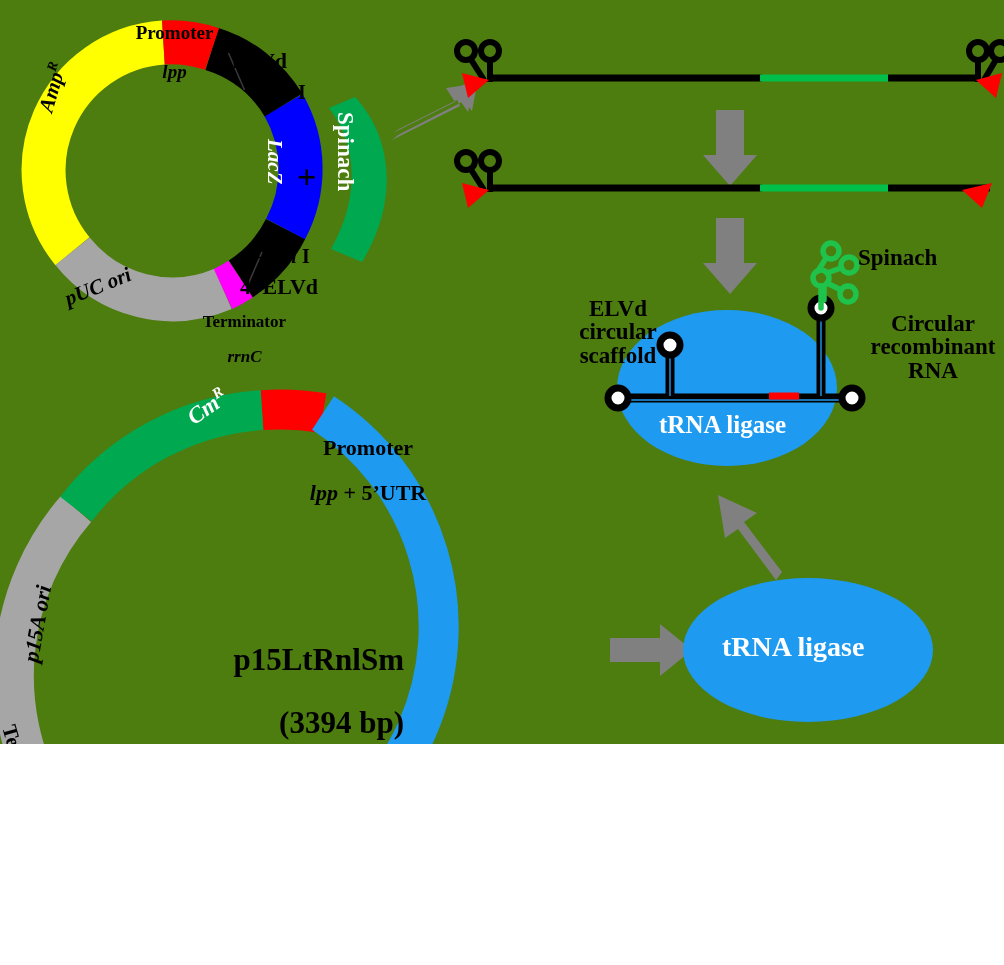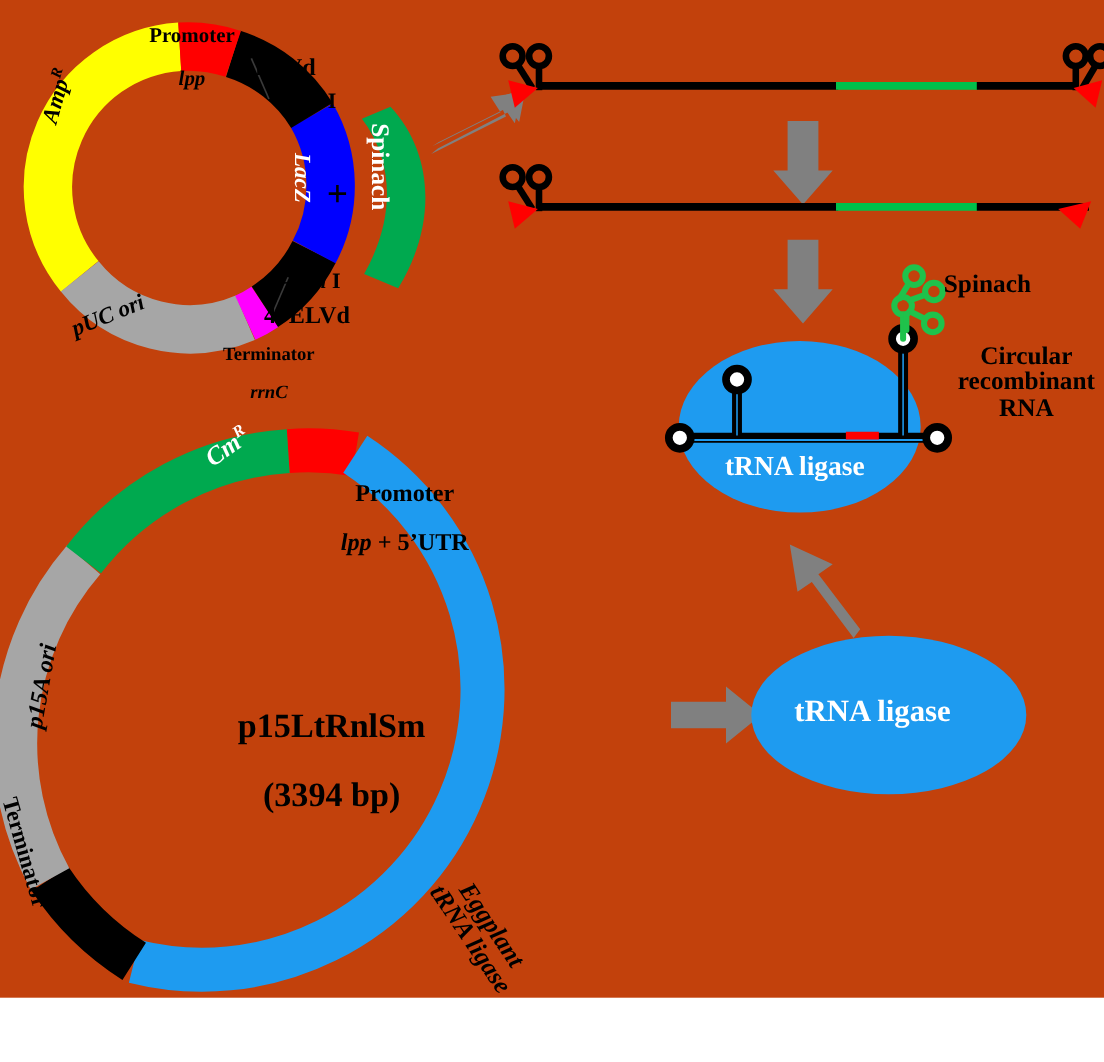--- a/index.html
+++ b/index.html
@@ -1,17 +1,17 @@
 <!DOCTYPE html>
 <html><head>
 <meta charset="utf-8">
 <style>
   html,body{margin:0;padding:0;background:#ffffff;}
   body{width:1004px;height:965px;font-family:"Liberation Serif",serif;}
-  #stage{position:relative;width:1004px;height:907px;overflow:hidden;background:#c2410c;}
+  #stage{position:relative;width:1004px;height:744px;overflow:hidden;background:#4d7c0f;}
   svg.layer{position:absolute;left:0;top:0;width:1004px;height:965px;}
   .lbl{position:absolute;font-family:"Liberation Serif",serif;font-weight:bold;color:#000;
        line-height:1.02;white-space:pre;}
   .ital{font-style:italic;}
   .ctr{text-align:center;}
 </style>
 </head>
 <body>
 
 <div id="stage">
@@ -182,33 +182,34 @@
   <div class="lbl ital" style="left:62px;top:290px;font-size:21px;transform:rotate(-22deg);transform-origin:left top;">pUC ori</div>
 
   <div class="lbl ital" style="left:285px;top:139px;font-size:21px;color:#fff;transform:rotate(90deg);transform-origin:left top;">LacZ</div>
 
   <div class="lbl" style="left:297px;top:160px;font-size:34px;">+</div>
 
   <div class="lbl" style="left:357px;top:112px;font-size:23px;color:#fff;transform:rotate(90deg);transform-origin:left top;">Spinach</div>
 
 
 
+  <div class="lbl ctr" style="left:548px;top:297px;width:140px;font-size:23px;">ELVd<br>circular<br>scaffold</div>
 
   <div class="lbl ctr" style="left:862px;top:312px;width:142px;font-size:23px;">Circular<br>recombinant<br>RNA</div>
 
   <div class="lbl" style="left:858px;top:246px;font-size:23px;">Spinach</div>
 
   <div class="lbl" style="left:659px;top:412px;font-size:25px;color:#fff;">tRNA ligase</div>
 
   <div class="lbl ctr" style="left:256px;top:415px;width:202px;font-size:22px;">
     <span>Promoter</span><br>
     <span><span class="ital">lpp</span> + 5’UTR</span>
   </div>
 
-  <div class="lbl ctr" style="left:168px;top:612px;width:236px;font-size:31px;">
+  <div class="lbl ctr" style="left:168px;top:612px;width:236px;font-size:31px;text-align:right;">
     <span>p15LtRnlSm</span><br>
     <span>(3394 bp)</span>
   </div>
 
   <div class="lbl ital" style="left:150px;top:403px;font-size:23px;color:#fff;transform:rotate(-35deg);transform-origin:left top;">
     <span>Cm</span><span style="font-size:15px;vertical-align:super;">R</span>
   </div>
 
   <div class="lbl ital" style="left:20px;top:660px;font-size:22px;transform:rotate(-80deg);transform-origin:left top;">p15A ori</div>
 

